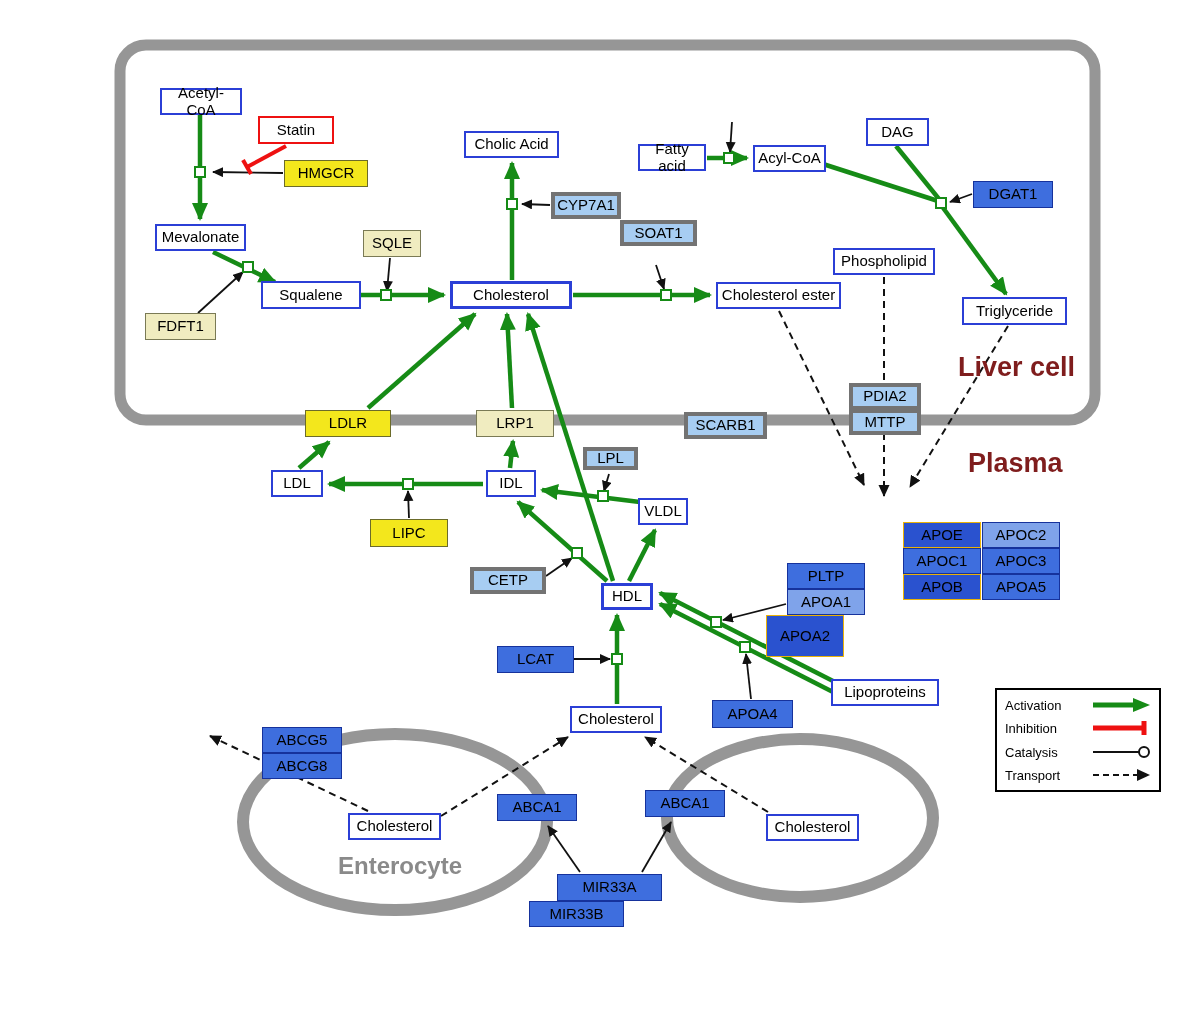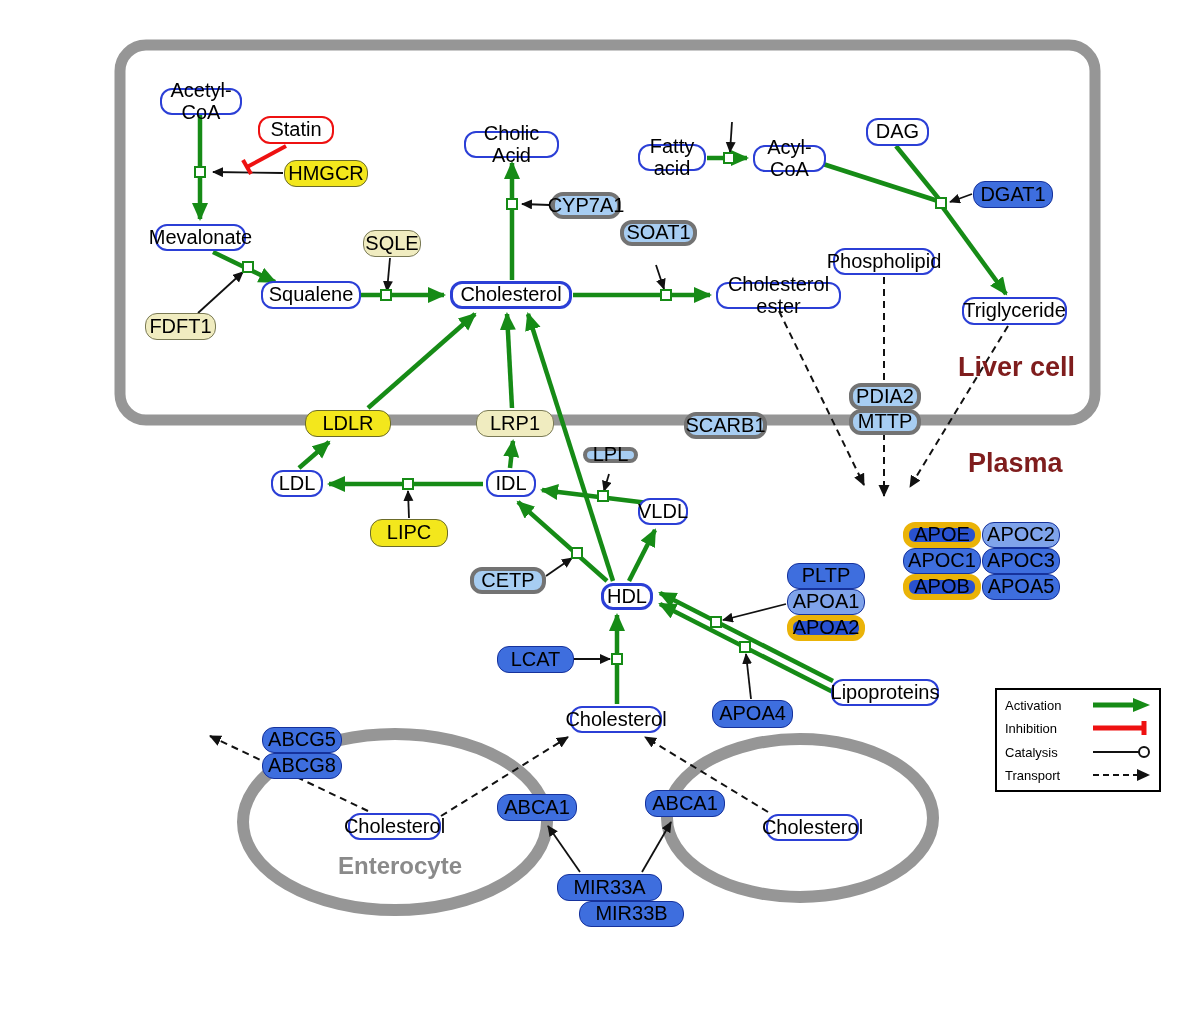--- a/index.html
+++ b/index.html
@@ -1,28 +1,28 @@
 <!DOCTYPE html>
 <html style="--activation-green: #168b16; --inhibition-red: #ee1111; --entity-border: #2b3fd6; --gene-blue: #3e6ede; --gene-blue-dark: #2a52cf; --gene-blue-light: #7fa3ea; --gene-lightblue: #a7cdf2; --gene-yellow: #f3e71c; --enzyme-cream: #f0ecc0; --membrane-gray: #969696;"><head>
 <meta charset="utf-8">
 <style>
   *{box-sizing:border-box}
   body{margin:0;background:#fff;font-family:"Liberation Sans",sans-serif}
   .stage{position:relative;width:1200px;height:1013px;background:#fff;overflow:hidden}
   .stage>svg{position:absolute;left:0;top:0;z-index:1}
   .node{position:absolute;display:flex;align-items:center;justify-content:center;text-align:center;
-        font-size:20px;line-height:1.08;color:#000;border-radius:12px;z-index:2;padding:1px 2px}
+        font-size:15px;line-height:1.08;color:#000;border-radius:0;z-index:2;padding:1px 2px}
   .entity{background:#fff;border:2px solid var(--entity-border,#2b3fd6)}
   .entity.strong{border-width:3px}
   .drug{background:#fff;border:2.5px solid var(--inhibition-red,#ee1111)}
   .gene-yellow{background:var(--gene-yellow,#f3e71c);border:1px solid #6b6b2a}
   .enzyme-cream{background:var(--enzyme-cream,#f0ecc0);border:1px solid #7a7a55}
   .gene-lightblue{background:var(--gene-lightblue,#a7cdf2);border:4px solid #737373}
   .gene-med{background:var(--gene-blue,#3e6ede);border:1px solid #16329c}
-  .gene-dark{background:var(--gene-blue-dark,#2a52cf);border:6px solid #eab308}
+  .gene-dark{background:var(--gene-blue-dark,#2a52cf);border:1px solid #eab308}
   .gene-light{background:var(--gene-blue-light,#7fa3ea);border:1px solid #16329c}
   .region-label{position:absolute;font-weight:bold;color:#7f1d1d;z-index:2;white-space:nowrap}
   .rl-big{font-size:27px}
   .rl-med{font-size:24px;color:#8a8a8a}
   .legend{position:absolute;left:995px;top:688px;width:166px;height:104px;background:#fff;
           border:2px solid #000;z-index:3;padding:7px 8px;display:flex;flex-direction:column;
           justify-content:space-between}
   .legend-row{display:flex;align-items:flex-end;justify-content:space-between;font-size:13px;color:#000}
   .legend-row svg{flex:0 0 auto}
 </style>
@@ -143,48 +143,48 @@
   <div class="node entity" style="left:962px;top:297px;width:105px;height:28px">Triglyceride</div>
 
   <div class="node gene-yellow" style="left:305px;top:410px;width:86px;height:27px">LDLR</div>
   <div class="node enzyme-cream" style="left:476px;top:410px;width:78px;height:27px">LRP1</div>
   <div class="node gene-lightblue" style="left:684px;top:412px;width:83px;height:27px">SCARB1</div>
   <div class="node gene-lightblue" style="left:849px;top:383px;width:72px;height:27px">PDIA2</div>
   <div class="node gene-lightblue" style="left:849px;top:409px;width:72px;height:26px">MTTP</div>
 
   <div class="node entity" style="left:271px;top:470px;width:52px;height:27px">LDL</div>
   <div class="node entity" style="left:486px;top:470px;width:50px;height:27px">IDL</div>
-  <div class="node gene-lightblue" style="left:583px;top:447px;width:55px;height:16px">LPL</div>
+  <div class="node gene-lightblue" style="left:583px;top:447px;width:55px;height:23px">LPL</div>
   <div class="node entity" style="left:638px;top:498px;width:50px;height:27px">VLDL</div>
   <div class="node gene-yellow" style="left:370px;top:519px;width:78px;height:28px">LIPC</div>
   <div class="node gene-lightblue" style="left:470px;top:567px;width:76px;height:27px">CETP</div>
   <div class="node entity strong" style="left:601px;top:583px;width:52px;height:27px">HDL</div>
   <div class="node gene-med" style="left:497px;top:646px;width:77px;height:27px">LCAT</div>
   <div class="node gene-med" style="left:787px;top:563px;width:78px;height:26px">PLTP</div>
   <div class="node gene-light" style="left:787px;top:589px;width:78px;height:26px">APOA1</div>
-  <div class="node gene-dark" style="left:787px;top:615px;width:78px;height:26px">APOA2</div>
+  <div class="node gene-dark" style="left:766px;top:615px;width:78px;height:42px">APOA2</div>
   <div class="node gene-med" style="left:712px;top:700px;width:81px;height:28px">APOA4</div>
   <div class="node entity" style="left:831px;top:679px;width:108px;height:27px">Lipoproteins</div>
 
   <div class="node gene-dark" style="left:903px;top:522px;width:78px;height:26px">APOE</div>
   <div class="node gene-light" style="left:982px;top:522px;width:78px;height:26px">APOC2</div>
   <div class="node gene-med" style="left:903px;top:548px;width:78px;height:26px">APOC1</div>
   <div class="node gene-med" style="left:982px;top:548px;width:78px;height:26px">APOC3</div>
   <div class="node gene-dark" style="left:903px;top:574px;width:78px;height:26px">APOB</div>
   <div class="node gene-med" style="left:982px;top:574px;width:78px;height:26px">APOA5</div>
 
   <div class="node entity" style="left:570px;top:706px;width:92px;height:27px">Cholesterol</div>
   <div class="node gene-med" style="left:262px;top:727px;width:80px;height:26px">ABCG5</div>
   <div class="node gene-med" style="left:262px;top:753px;width:80px;height:26px">ABCG8</div>
   <div class="node entity" style="left:348px;top:813px;width:93px;height:27px">Cholesterol</div>
   <div class="node gene-med" style="left:497px;top:794px;width:80px;height:27px">ABCA1</div>
   <div class="node gene-med" style="left:645px;top:790px;width:80px;height:27px">ABCA1</div>
   <div class="node entity" style="left:766px;top:814px;width:93px;height:27px">Cholesterol</div>
   <div class="node gene-med" style="left:557px;top:874px;width:105px;height:27px">MIR33A</div>
-  <div class="node gene-med" style="left:579px;top:901px;width:105px;height:26px">MIR33B</div>
+  <div class="node gene-med" style="left:529px;top:901px;width:95px;height:26px">MIR33B</div>
 
   <div class="region-label rl-big" style="left:958px;top:352px">Liver cell</div>
   <div class="region-label rl-big" style="left:968px;top:448px">Plasma</div>
   <div class="region-label rl-med" style="left:338px;top:852px">Enterocyte</div>
 
   <div class="legend">
     <div class="legend-row">
       <span>Activation</span>
       <svg width="58" height="16">
         <line x1="0" y1="8" x2="42" y2="8" stroke="#168b16" stroke-width="5"></line>

